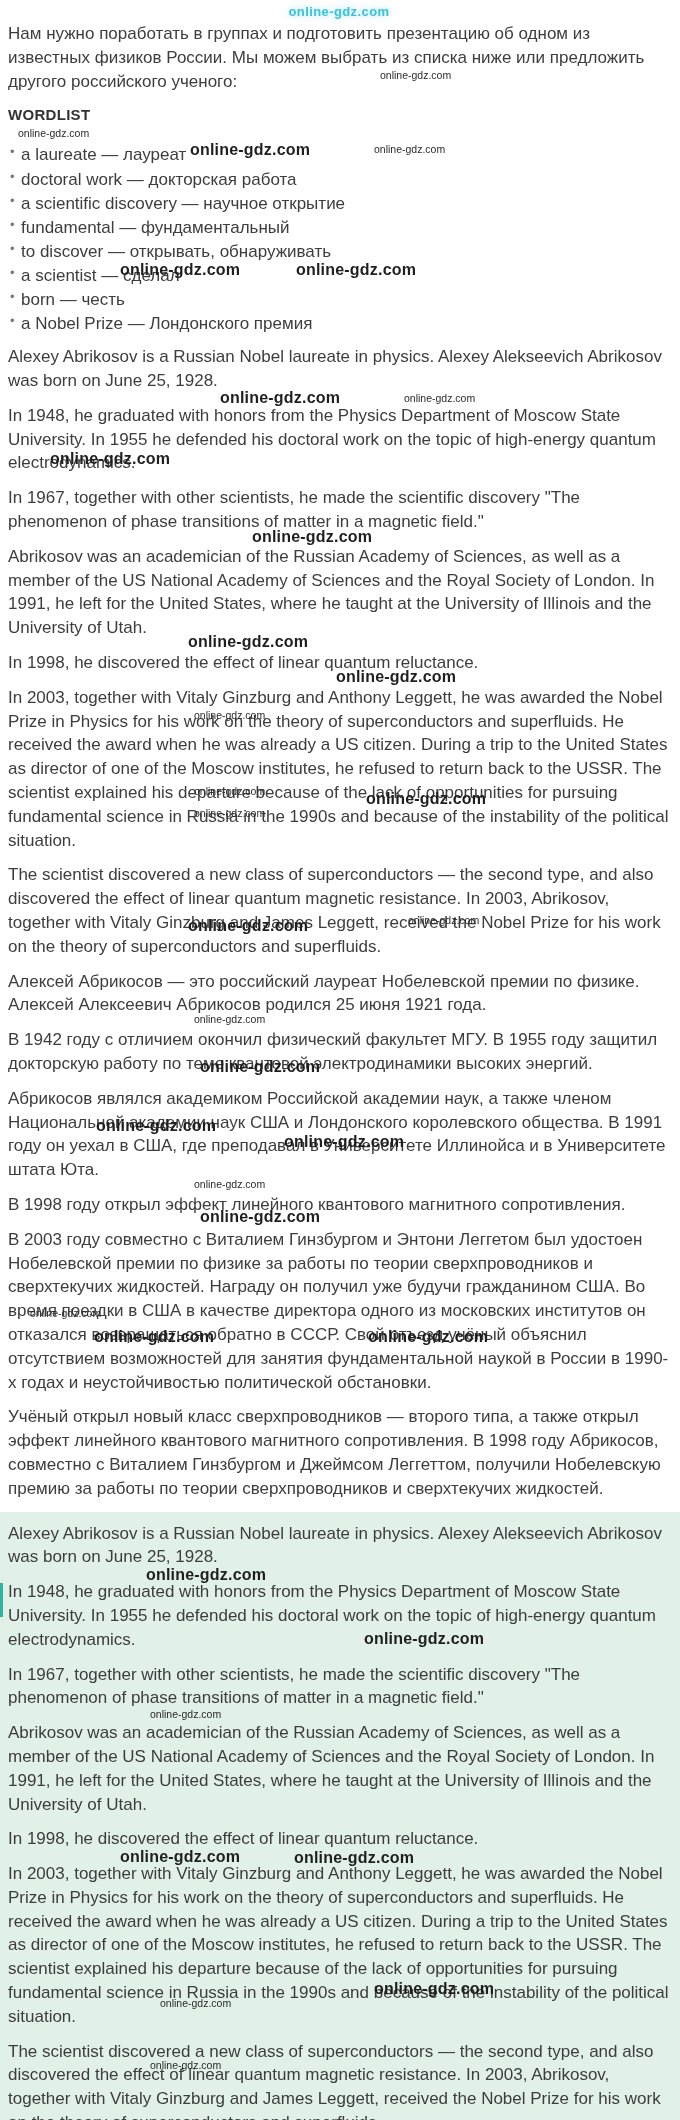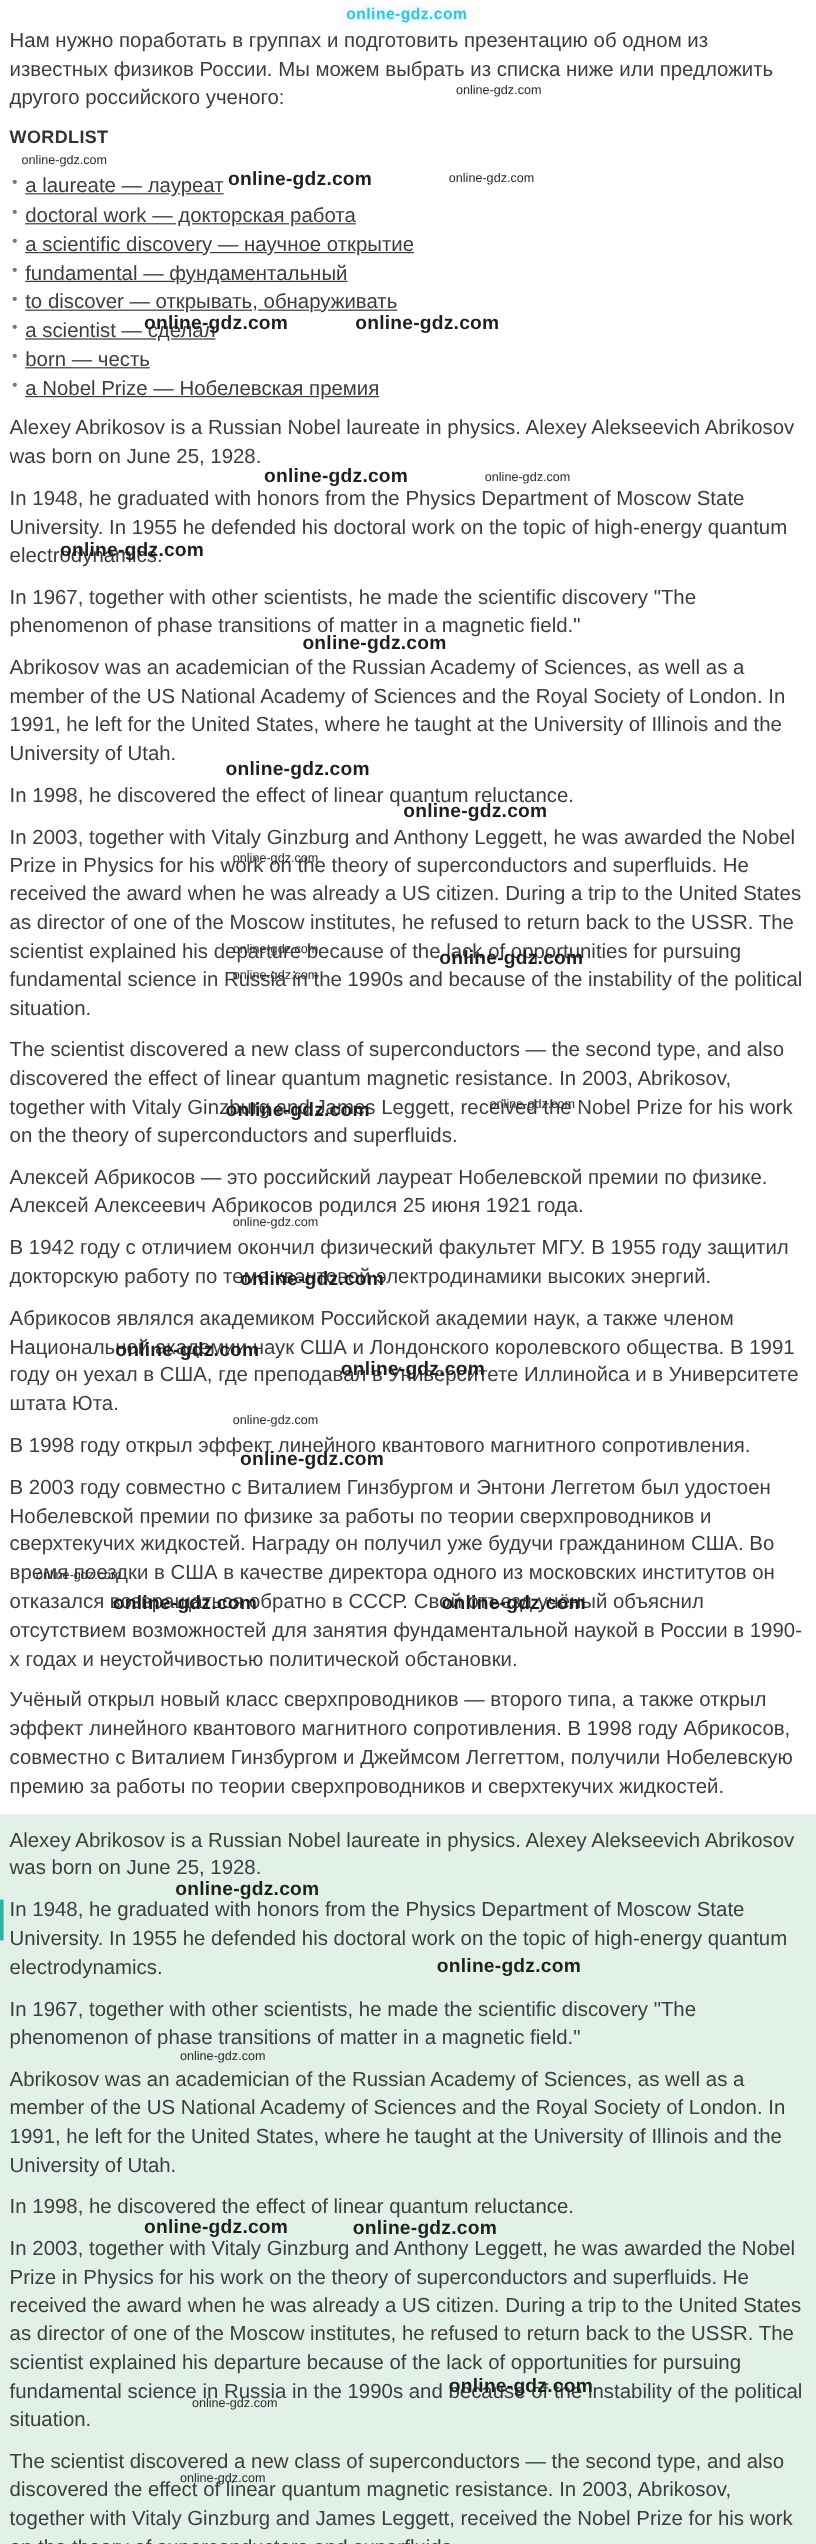--- a/index.html
+++ b/index.html
@@ -16,21 +16,21 @@
   .wm.sm { font-size:10.5px; font-weight:500; color:#2b2b2b; }
   .wm.cyan { font-size:13px; font-weight:600; color:#38c3da; letter-spacing:.4px;
              text-shadow:0 0 6px rgba(90,200,230,.55); }
   .abs { position:absolute; z-index:2; }
   .wm-top { text-align:center; height:20px; line-height:17px; }
   .wm-line { height:16px; line-height:12px; padding-left:10px; }
 
   
   .wordlist-h { font-size:15px; font-weight:700; color:#333; letter-spacing:.3px; margin:3px 0 1px; }
   ul.vocab { list-style:none; margin:1px 0 10px; }
-  ul.vocab li { position:relative; padding-left:13px; line-height:1.36; margin-bottom:1px;text-decoration:underline; }
+  ul.vocab li { position:relative; padding-left:13px; line-height:1.36; margin-bottom:1px; }
   ul.vocab li::before { content:"\2022"; position:absolute; left:2px; top:0;
                         color:#777; font-size:13px; }
 
   
   .green { background:#e1f1e7; margin:4px -10px 0 -8px; padding:10px 10px 3px 8px; }
   p.accent::before { content:""; position:absolute; left:-8px; top:3px;
                      width:3px; height:34px; background:#2fb3a3; }
 </style>
 </head>
 <body>
@@ -72,21 +72,21 @@
     </li>
     <li>
       <span>a scientist — сделал</span>
       <span class="wm lg abs" style="top:-5px;left:112px">online-gdz.com</span>
       <span class="wm lg abs" style="top:-5px;left:288px">online-gdz.com</span>
     </li>
     <li>
       <span>born — честь</span>
     </li>
     <li>
-      <span>a Nobel Prize — Нобелевская премия</span>
+      <span>a Nobel Prize — Лондонского премия</span>
     </li>
   </ul>
 
   <section>
     <p class="para">
       <span>Alexey Abrikosov is a Russian Nobel laureate in physics. Alexey Alekseevich Abrikosov was born on June 25, 1928.</span>
       <span class="wm lg abs" style="top:42px;left:212px">online-gdz.com</span>
       <span class="wm sm abs" style="top:46px;left:396px">online-gdz.com</span>
     </p>
     <p class="para">

